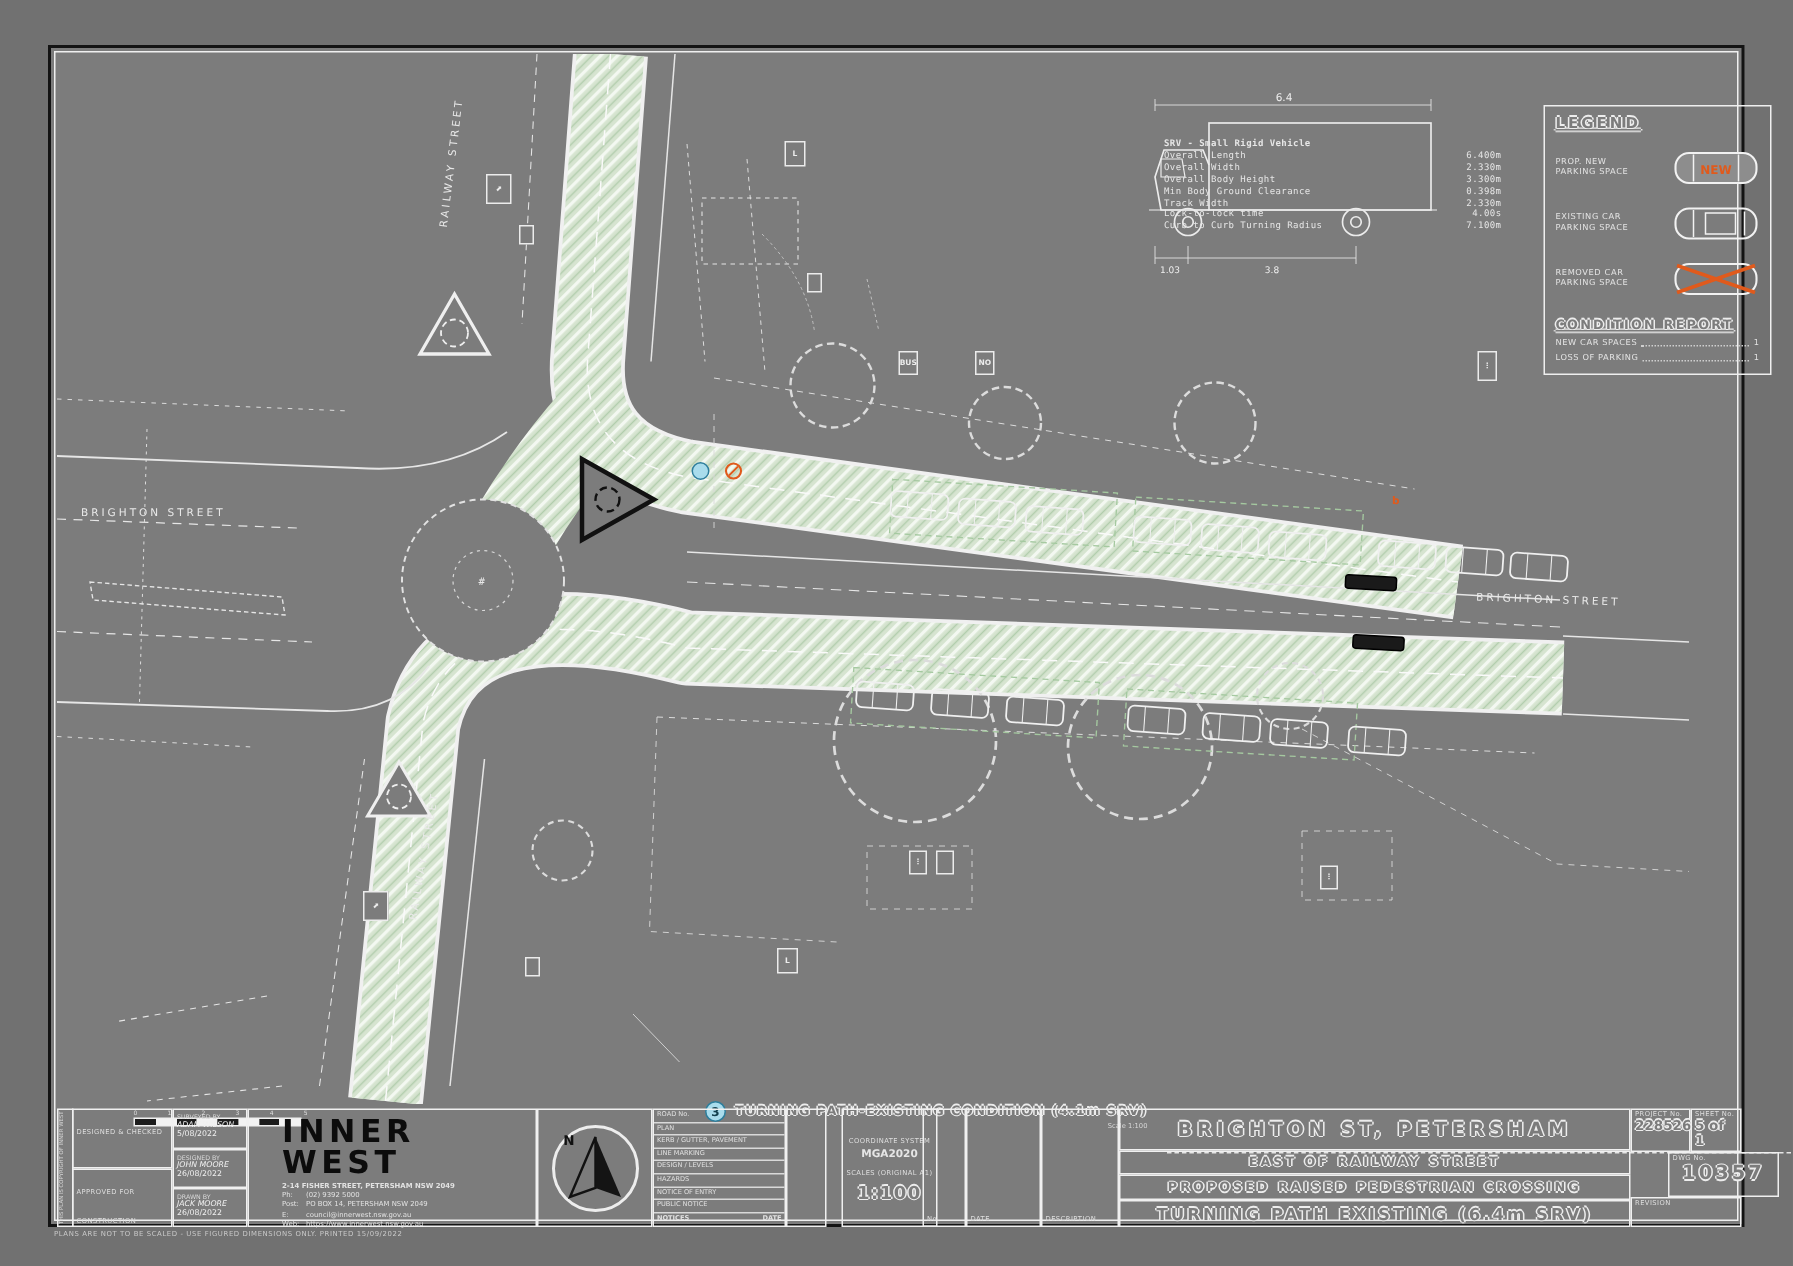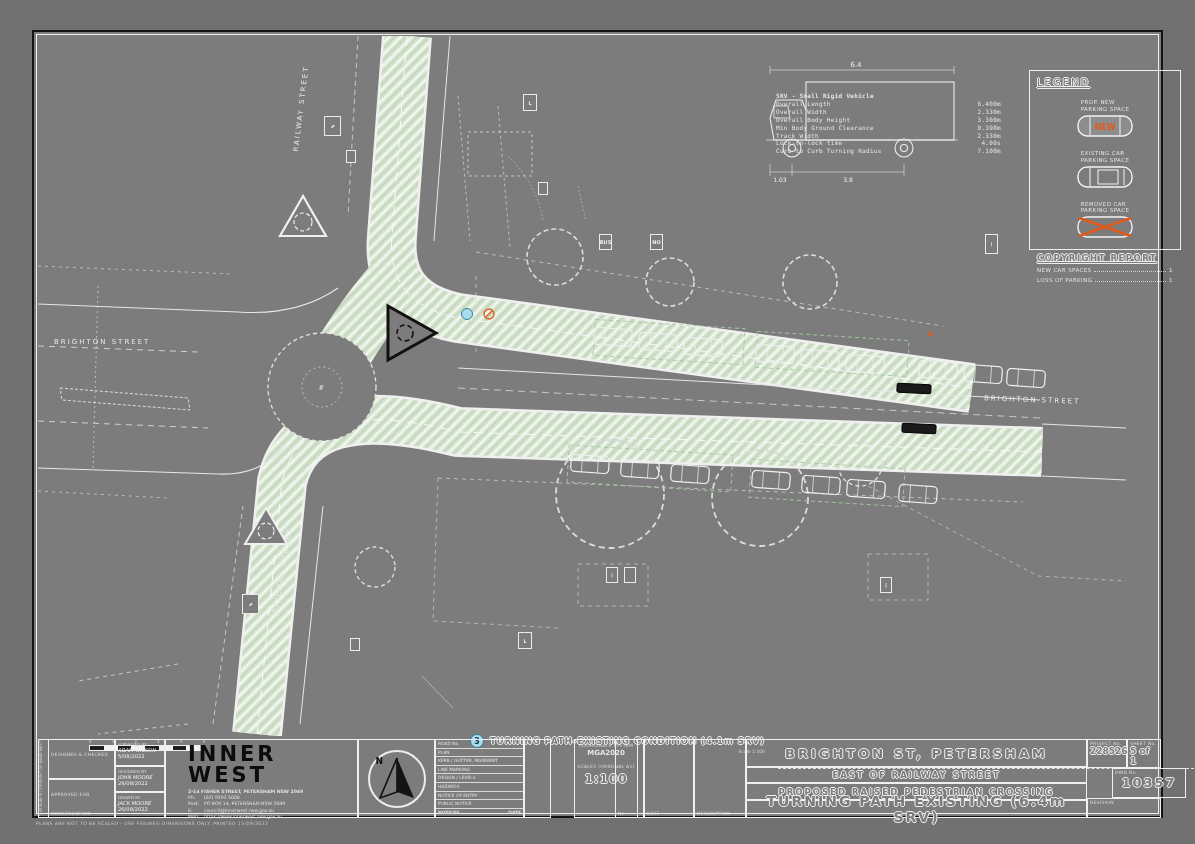--- a/index.html
+++ b/index.html
@@ -8,22 +8,22 @@
   .abs { position:absolute; }
   #sheet { position:absolute; left:32px; top:30px; width:1131px; height:788px;
     background:#7c7c7c; border:2px solid #131313; }
   #frame { position:absolute; inset:2px; border:1px solid #f0f0f0; }
   .t { color:#e6e6e6; }
   .hollow { color:#7c7c7c; text-shadow:-1px 0 #ededed,1px 0 #ededed,0 -1px #ededed,0 1px #ededed; }
   .mono { font-family:"DejaVu Sans Mono", monospace; }
 
   
   #legend { left:995px; top:38px; width:152px; height:180px; border:1px solid #efefef; padding:6px 7px; }
-  #legend .lg-title { font-size:10px; font-weight:normal; letter-spacing:2px; text-decoration:underline; }
-  .lg-item { display:flex; align-items:center; justify-content:space-between; margin-top:11px;flex-direction:column; }
+  #legend .lg-title { font-size:10px; font-weight:bold; letter-spacing:2px; text-decoration:underline; }
+  .lg-item { display:flex; align-items:center; justify-content:space-between; margin-top:11px; }
   .lg-label { font-size:5.5px; color:#e3e3e3; line-height:1.25; letter-spacing:.4px; }
   .cp-title { font-size:8.5px; font-weight:bold; letter-spacing:1.5px; text-decoration:underline; margin-top:13px; }
   .cp-row { display:flex; font-size:5.5px; color:#e3e3e3; margin-top:4px; letter-spacing:.4px; }
   .cp-dots { flex:1; border-bottom:1px dotted #cfcfcf; margin:0 3px 1px; }
 
   
   #veh { left:742px; top:60px; width:225px; }
   .spec { display:flex; font-size:6px; color:#e6e6e6; line-height:1.32; letter-spacing:.3px; }
   .spec .sv { margin-left:auto; }
 
@@ -298,21 +298,21 @@
           <div>REMOVED CAR</div>
           <div>PARKING SPACE</div>
         </div>
       <svg width="58" height="26" viewBox="0 0 58 26">
         <rect x="2" y="3" width="54" height="20" rx="9" fill="none" stroke="#f2f2f2" stroke-width="1.4"></rect>
         <line x1="3" y1="4" x2="55" y2="22" stroke="#e05a1c" stroke-width="2.4"></line>
         <line x1="55" y1="4" x2="3" y2="22" stroke="#e05a1c" stroke-width="2.4"></line>
       </svg>
     </div>
 
-    <div class="cp-title hollow">COPYRIGHT REPORT</div>
+    <div class="cp-title hollow">CONDITION REPORT</div>
     <div class="cp-row">
       <span>NEW CAR SPACES</span>
         <span class="cp-dots"></span>
         <span>1</span>
     </div>
     <div class="cp-row">
       <span>LOSS OF PARKING</span>
         <span class="cp-dots"></span>
         <span>1</span>
     </div>
@@ -437,21 +437,21 @@
     <div class="chk-row">
         <span>PUBLIC NOTICE</span>
       </div>
     <div class="chk-row" style="border-bottom:none; font-weight:bold;">
       <span>NOTICES</span>
         <span>DATE</span>
     </div>
   </div>
   <div class="tb" style="left:490px; top:707px; width:27px; height:79px;"></div>
 
-  <div class="tb" style="left:540px; top:707px; width:64px; height:79px; text-align:center; padding-top:3px;">
+  <div class="tb" style="left:527px; top:707px; width:64px; height:79px; text-align:center; padding-top:19px;">
     <div class="tb-lab">COORDINATE SYSTEM</div>
     <div class="t" style="font-size:7px; font-weight:bold; margin-top:1px;">MGA2020</div>
     <div class="tb-lab" style="margin-top:7px;">SCALES (ORIGINAL A1)</div>
     <div class="hollow" style="font-size:12px; font-weight:bold; letter-spacing:1px; margin-top:3px;">1:100</div>
   </div>
 
   <div class="tb" style="left:581px; top:707px; width:29px; height:79px;">
     <div class="tb-lab" style="position:absolute; bottom:1px; left:2px;">No.</div>
   </div>
   <div class="tb" style="left:610px; top:707px; width:50px; height:79px;">
@@ -464,21 +464,21 @@
   <div class="tb titles" style="left:712px; top:707px; width:341px; height:28px; display:flex; align-items:center; justify-content:center;">
     <span class="hollow" style="font-size:13px; font-weight:bold; letter-spacing:3px;">BRIGHTON ST, PETERSHAM</span>
   </div>
   <div class="tb titles" style="left:712px; top:735px; width:341px; height:16px; display:flex; align-items:center; justify-content:center;">
     <span class="hollow" style="font-size:8.5px; font-weight:bold; letter-spacing:2px;">EAST OF RAILWAY STREET</span>
   </div>
   <div class="tb titles" style="left:712px; top:751px; width:341px; height:17px; display:flex; align-items:center; justify-content:center;">
     <span class="hollow" style="font-size:8.5px; font-weight:bold; letter-spacing:2px;">PROPOSED RAISED PEDESTRIAN CROSSING</span>
   </div>
   <div class="tb titles" style="left:712px; top:768px; width:341px; height:18px; display:flex; align-items:center; justify-content:center;">
-    <span class="hollow" style="font-size:14px; font-weight:bold; letter-spacing:2px;">TURNING PATH   EXISTING (6.4m SRV)</span>
+    <span class="hollow" style="font-size:11px; font-weight:bold; letter-spacing:2px;">TURNING PATH   EXISTING (6.4m SRV)</span>
   </div>
 
   <div class="tb" style="left:1053px; top:707px; width:40px; height:29px; padding:1px 2px;">
     <div class="tb-lab">PROJECT No.</div>
     <div class="hollow" style="font-size:9px; font-weight:bold;">228526</div>
   </div>
   <div class="tb" style="left:1093px; top:707px; width:34px; height:29px; padding:1px 2px;">
     <div class="tb-lab">SHEET No.</div>
     <div class="hollow" style="font-size:9px; font-weight:bold;">5 of 1</div>
   </div>

